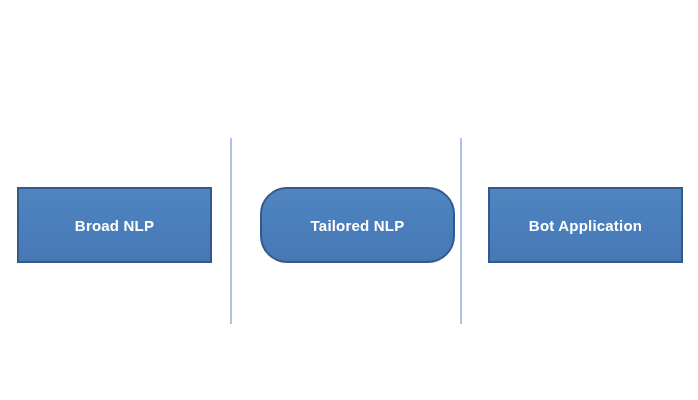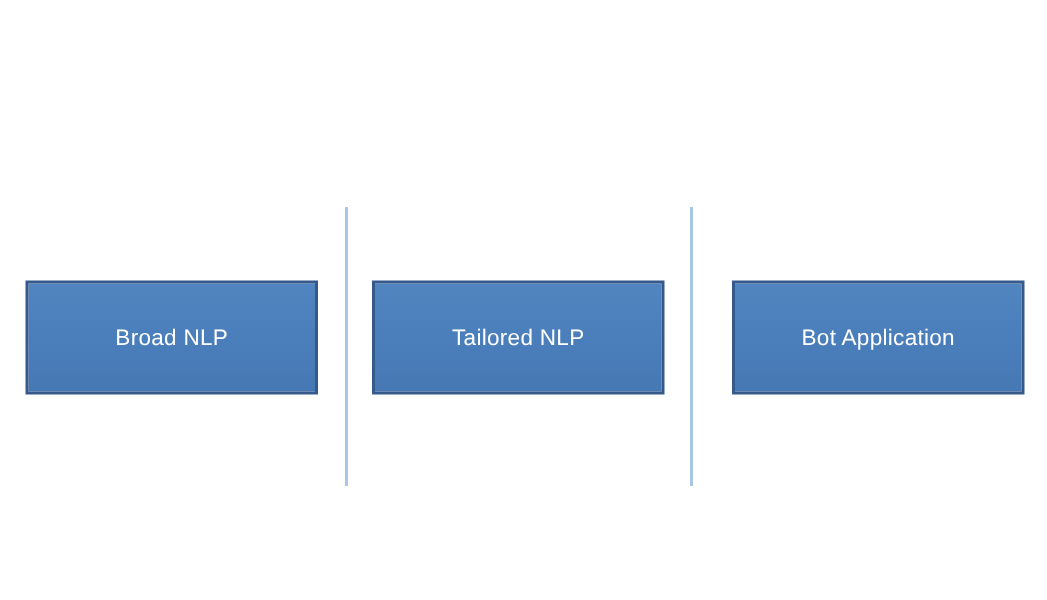--- a/index.html
+++ b/index.html
@@ -37,26 +37,26 @@
     top: 187px;
     width: 195px;
     height: 76px;
     background: linear-gradient(to bottom, #5185c0 0%, var(--box-fill) 55%, #4678b3 100%);
     border: 2px solid var(--box-border);
     display: flex;
     align-items: center;
     justify-content: center;
   }
   .box-1 { left: 17px; }
-  .box-2 { left: 248px; }
+  .box-2 { left: 260px; border-radius: 27px; }
   .box-3 { left: 488px; }
   .box-label {
     color: var(--box-text);
     font-size: 15px;
-    font-weight: 400;
+    font-weight: 700;
     letter-spacing: 0.2px;
     text-align: center;
     white-space: nowrap;
   }
 </style>
 </head>
 <body>
 
 <div class="canvas">
 

